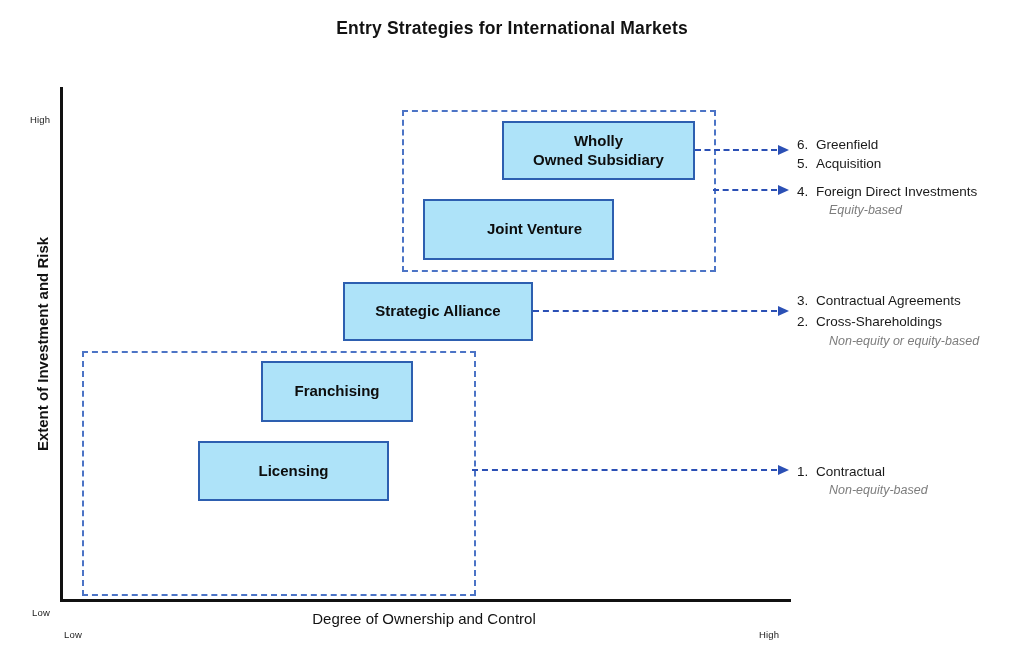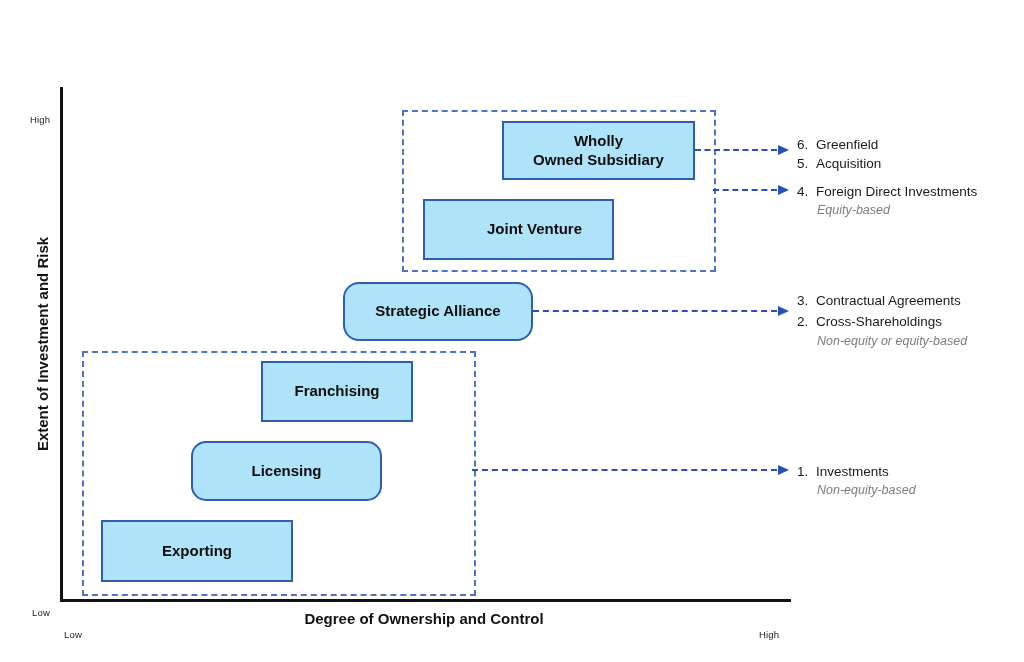--- a/index.html
+++ b/index.html
@@ -22,87 +22,87 @@
   
   .axis-y{position:absolute;left:60px;top:87px;width:3px;height:514px;background:#111;}
   .axis-x{position:absolute;left:60px;top:599px;width:731px;height:3px;background:#111;}
   .tick{position:absolute;font-size:9.5px;color:#222;letter-spacing:.2px;margin-top:19px;}
   .tick-yhigh{left:30px;top:95px;}
   .tick-ylow{left:32px;top:588px;}
   .tick-xlow{left:64px;top:610px;}
   .tick-xhigh{left:759px;top:610px;}
   .xaxis-title{
     position:absolute;left:424px;top:618px;transform:translate(-50%,-50%);
-    font-size:15px;font-weight:bold;color:var(--ink);white-space:nowrap;
+    font-size:15px;font-weight:normal;color:var(--ink);white-space:nowrap;
   }
   .yaxis-title{
     position:absolute;left:42px;top:344px;transform:translate(-50%,-50%) rotate(-90deg);
     font-size:15px;font-weight:bold;color:var(--ink);white-space:nowrap;
   }
   
   .group-box{position:absolute;border:2px dashed var(--group-dash);background:transparent;z-index:1;}
   .group-equity{left:402px;top:110px;width:310px;height:158px;}
   .group-nonequity{left:82px;top:351px;width:390px;height:241px;}
   
   .sbox{
     position:absolute;background:var(--box-fill);border:2px solid var(--box-border);
     display:flex;align-items:center;justify-content:center;text-align:center;
     font-size:15px;font-weight:bold;color:#0d0d0d;z-index:2;
     white-space:pre-line;line-height:1.25;box-sizing:border-box;
   }
   .sbox-exporting{left:101px;top:520px;width:192px;height:62px;}
-  .sbox-licensing{left:191px;top:441px;width:191px;height:60px;border-radius:15px;}
+  .sbox-licensing{left:198px;top:441px;width:191px;height:60px;}
   .sbox-franchising{left:261px;top:361px;width:152px;height:61px;}
-  .sbox-alliance{left:343px;top:282px;width:190px;height:59px;border-radius:16px;}
+  .sbox-alliance{left:343px;top:282px;width:190px;height:59px;}
   .sbox-jointventure{left:423px;top:199px;width:191px;height:61px;padding-left:32px;}
   .sbox-wos{left:502px;top:121px;width:193px;height:59px;}
   
   .connector{position:absolute;height:12px;display:flex;align-items:center;z-index:3;}
   .connector-line{flex:1;height:0;border-top:2px dashed var(--arrow);}
   .connector-head{
     width:0;height:0;border-left:11px solid var(--arrow);
     border-top:5px solid transparent;border-bottom:5px solid transparent;margin-left:1px;
   }
   .conn-a{left:695px;top:144px;width:94px;}
   .conn-b{left:713px;top:184px;width:76px;}
   .conn-c{left:533px;top:305px;width:256px;}
   .conn-d{left:472px;top:464px;width:317px;}
   
   .ann{position:absolute;left:797px;color:#1a1a1a;z-index:2;}
   .ann-row{display:flex;font-size:13.5px;}
   .ann-num{width:19px;flex:0 0 19px;}
   .ann-label{white-space:nowrap;text-align:center;}
   .ann-note{
-    margin-left:20px;margin-top:2px;font-size:12.5px;font-style:italic;color:var(--note);
+    margin-left:32px;margin-top:2px;font-size:12.5px;font-style:italic;color:var(--note);
     white-space:nowrap;
   }
   .ann-a{top:135px;} .ann-a .ann-row{line-height:19px;}
   .ann-b{top:182px;} .ann-b .ann-row{line-height:19px;}
   .ann-c{top:290px;} .ann-c .ann-row{line-height:21px;}
   .ann-d{top:462px;} .ann-d .ann-row{line-height:19px;}
 </style>
 </head>
 <body>
 
 <div class="canvas">
 
+  <div class="title">Entry Strategies for International Markets</div>
 
   <div class="axis-y"></div>
   <div class="axis-x"></div>
   <div class="tick tick-yhigh">High</div>
   <div class="tick tick-ylow">Low</div>
   <div class="tick tick-xlow">Low</div>
   <div class="tick tick-xhigh">High</div>
   <div class="xaxis-title">Degree of Ownership and Control</div>
   <div class="yaxis-title">Extent of Investment and Risk</div>
 
   <div class="group-box group-equity"></div>
   <div class="group-box group-nonequity"></div>
 
-  <div class="sbox sbox-exporting">Exporting</div>
   <div class="sbox sbox-licensing">Licensing</div>
   <div class="sbox sbox-franchising">Franchising</div>
   <div class="sbox sbox-alliance">Strategic Alliance</div>
   <div class="sbox sbox-jointventure">Joint Venture</div>
   <div class="sbox sbox-wos">Wholly
 Owned Subsidiary</div>
 
   <div class="connector conn-a">
     <span class="connector-line"></span>
     <span class="connector-head"></span>
@@ -147,18 +147,18 @@
     <div class="ann-row">
       <span class="ann-num">2.</span>
       <span class="ann-label">Cross-Shareholdings</span>
     </div>
     <div class="ann-note">Non-equity or equity-based</div>
   </div>
 
   <div class="ann ann-d">
     <div class="ann-row">
       <span class="ann-num">1.</span>
-      <span class="ann-label">Investments</span>
+      <span class="ann-label">Contractual</span>
     </div>
     <div class="ann-note">Non-equity-based</div>
   </div>
 
 </div>
 
 </body></html>

